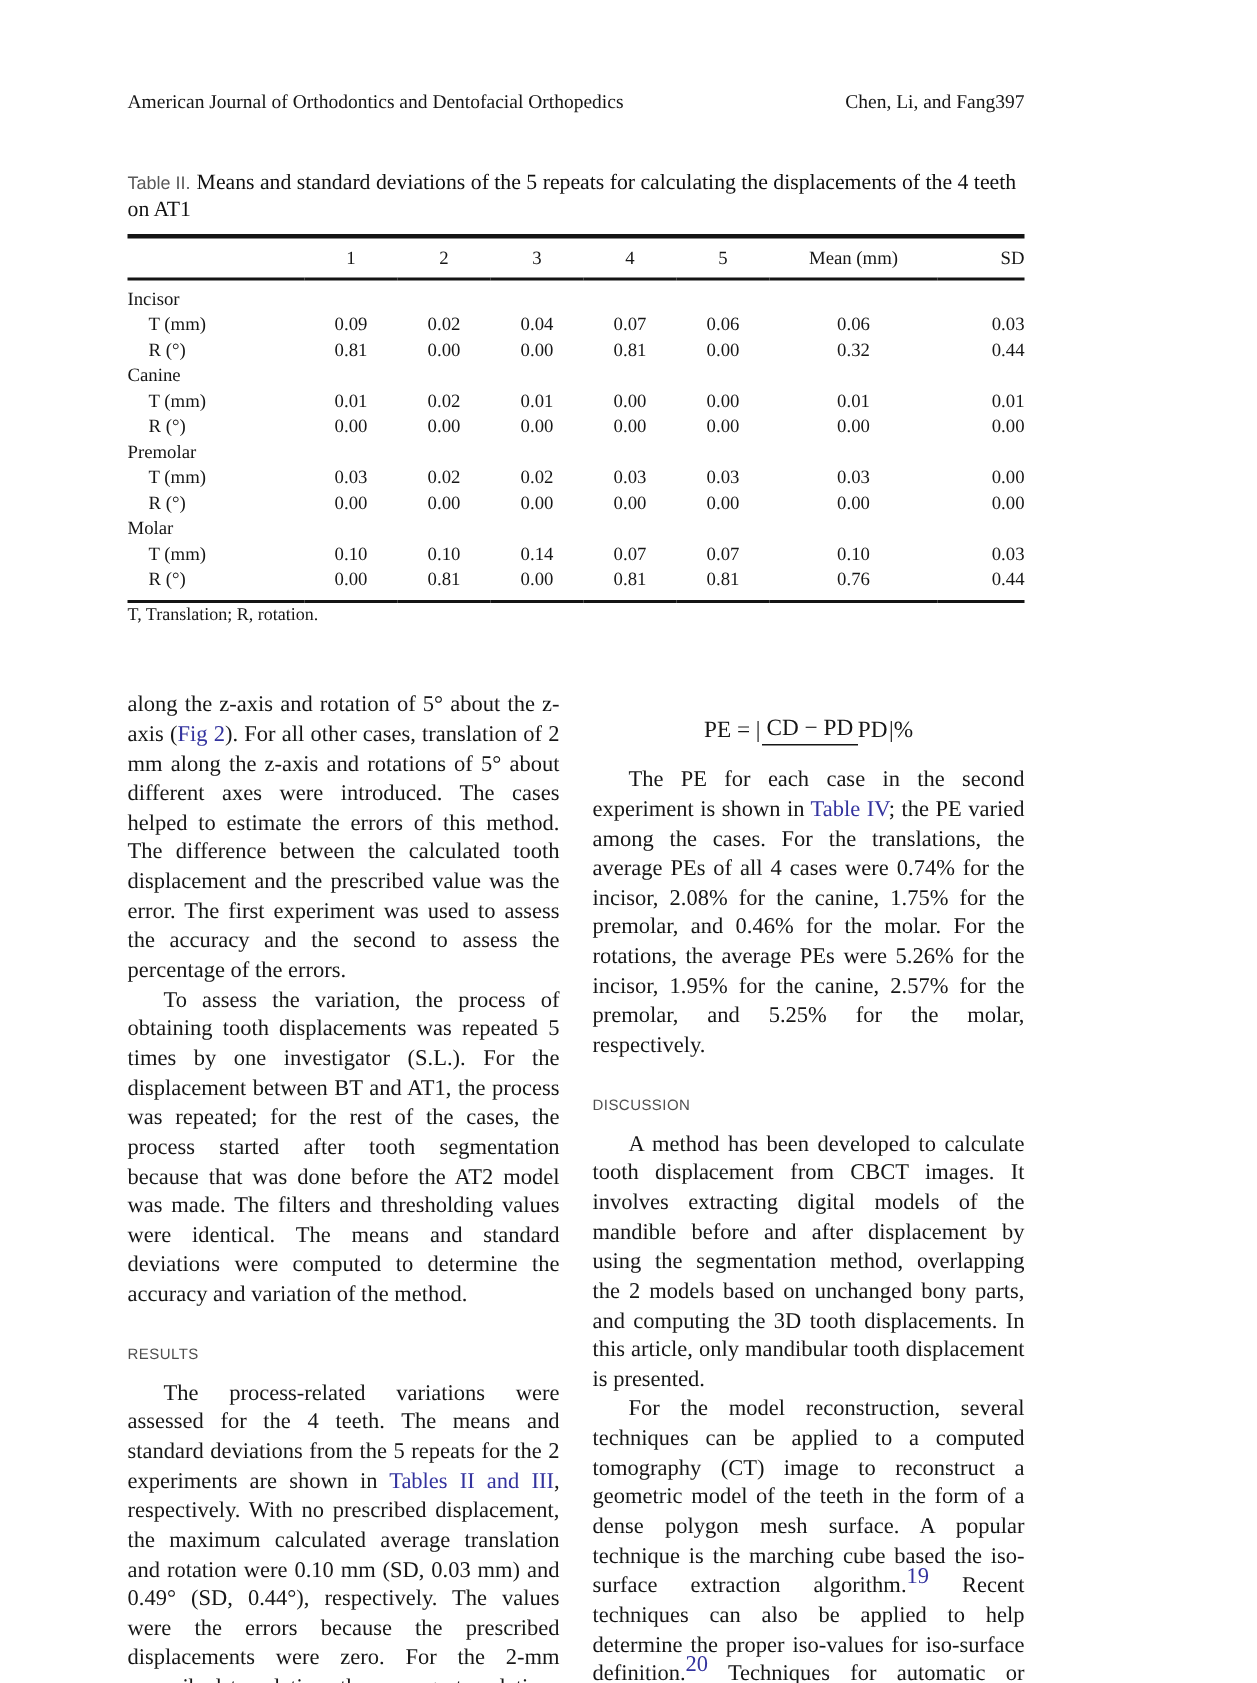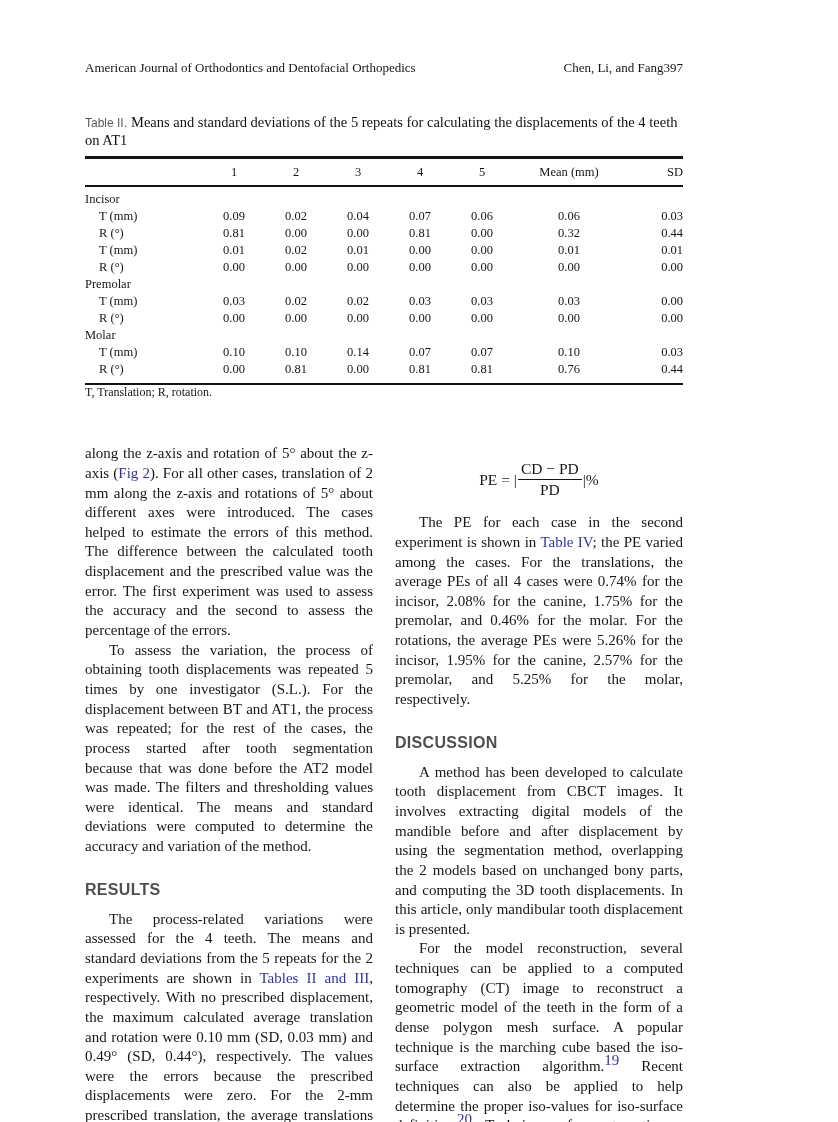--- a/index.html
+++ b/index.html
@@ -65,22 +65,22 @@
   .col{flex:1;min-width:0;}
   .col p{
     margin:0;
     font-size:15px;
     line-height:1.31;
     text-align:justify;
   }
   .col p.indent{text-indent:1.6em;}
   .col h2{
     font-family:"Liberation Sans","DejaVu Sans",sans-serif;
-    font-size:16px;
-    font-weight:700;
+    font-size:10px;
+    font-weight:400;
     color:var(--heading);
     letter-spacing:0.3px;
     margin:24px 0 11px 0;
   }
   .xref{color:var(--link);cursor:pointer;}
   .supref{
     color:var(--link);
     font-size:15px;
     vertical-align:super;
     line-height:0;
@@ -88,22 +88,20 @@
   }
   .formula{
     display:flex;
     justify-content:center;
     align-items:center;
     font-size:15.5px;
     margin:16px 0 14px 0;
   }
   .frac{
     display:inline-flex;
-    flex-direction:column;
-    text-align:center;
     margin:0 1px;
   }
   .frac .num{
     padding:0 3px 1px 3px;
     border-bottom:1.3px solid var(--text);
   }
   .frac .den{padding-top:1px;}
 </style>
 </head>
 <body>
@@ -160,20 +158,30 @@
           </tr>
           <tr>
             <td class="row-metric">R (°)</td>
             <td>0.81</td>
             <td>0.00</td>
             <td>0.00</td>
             <td>0.81</td>
             <td>0.00</td>
             <td>0.32</td>
             <td>0.44</td>
+          </tr>
+          <tr>
+            <td class="row-group">Canine</td>
+            <td></td>
+            <td></td>
+            <td></td>
+            <td></td>
+            <td></td>
+            <td></td>
+            <td></td>
           </tr>
           <tr>
             <td class="row-metric">T (mm)</td>
             <td>0.01</td>
             <td>0.02</td>
             <td>0.01</td>
             <td>0.00</td>
             <td>0.00</td>
             <td>0.01</td>
             <td>0.01</td>

